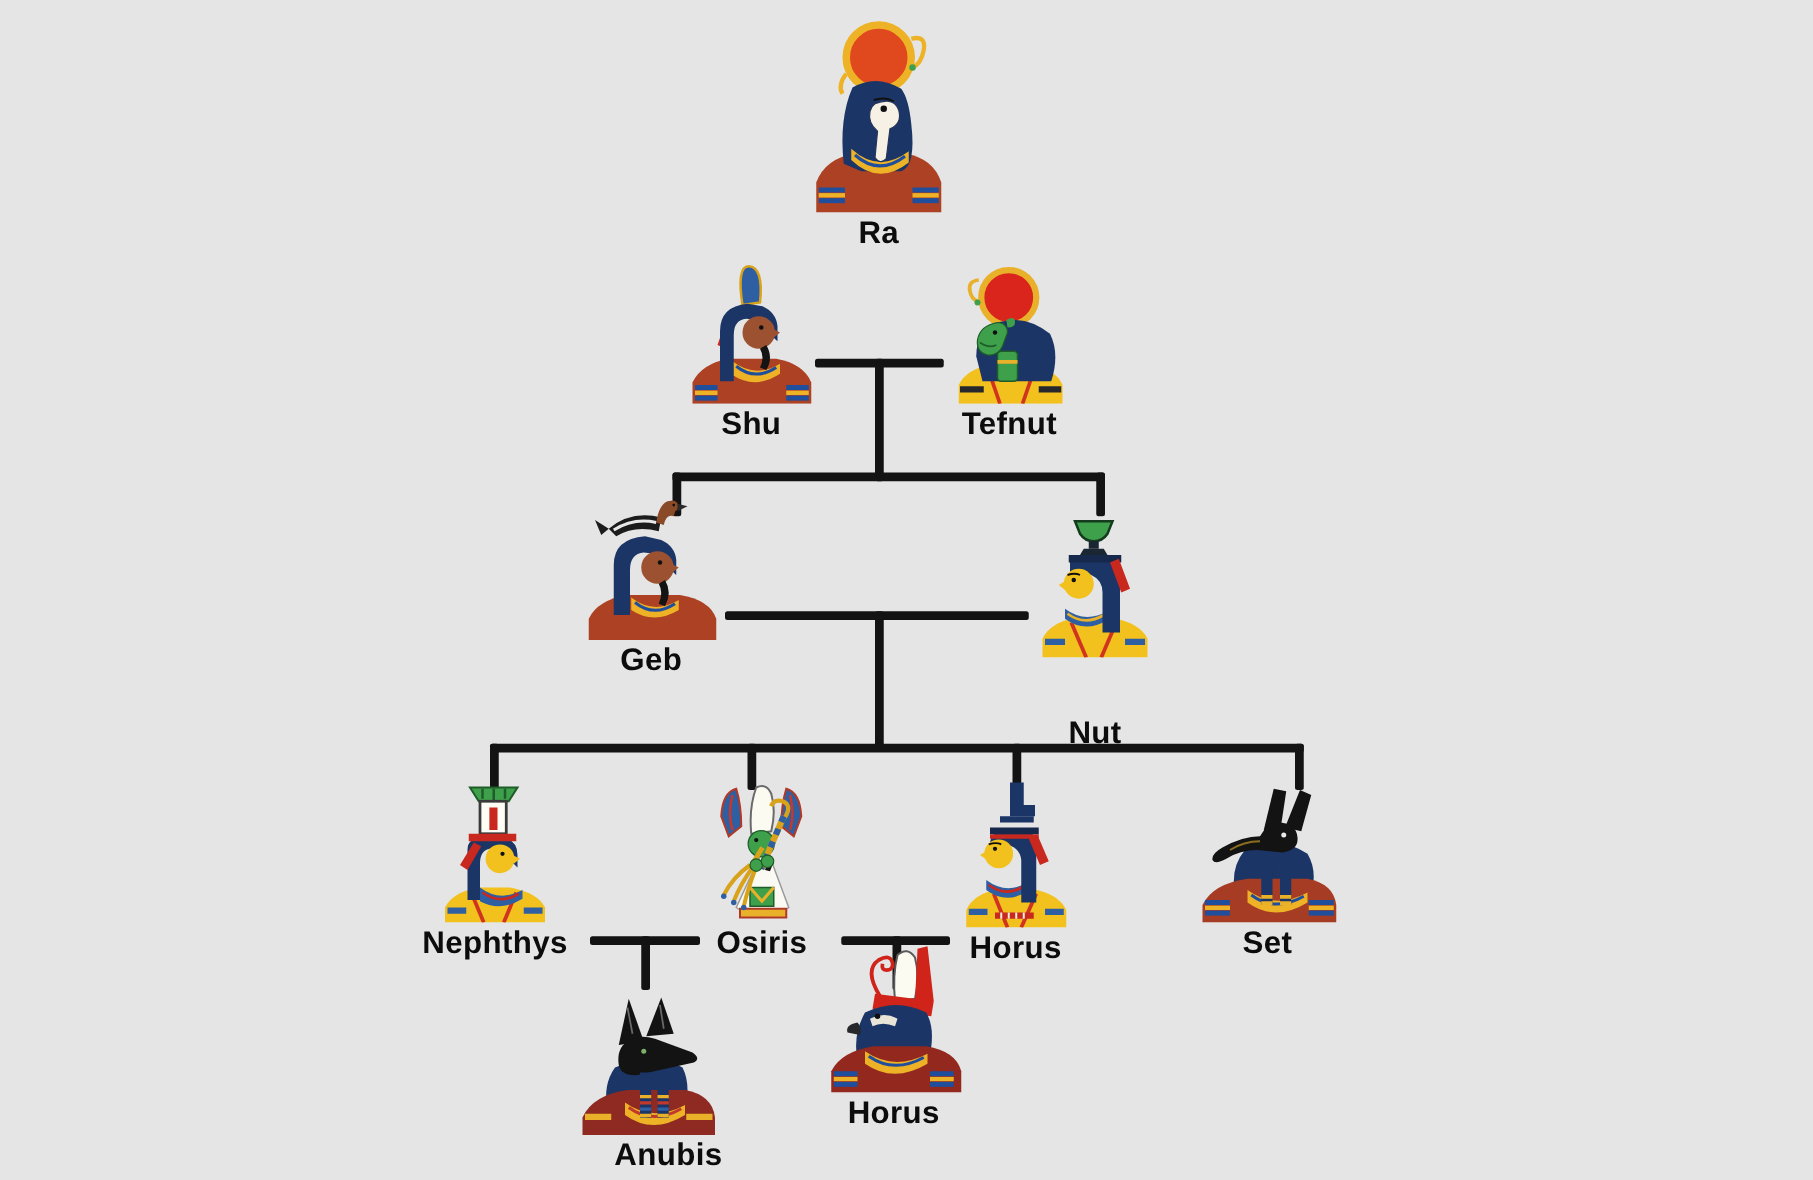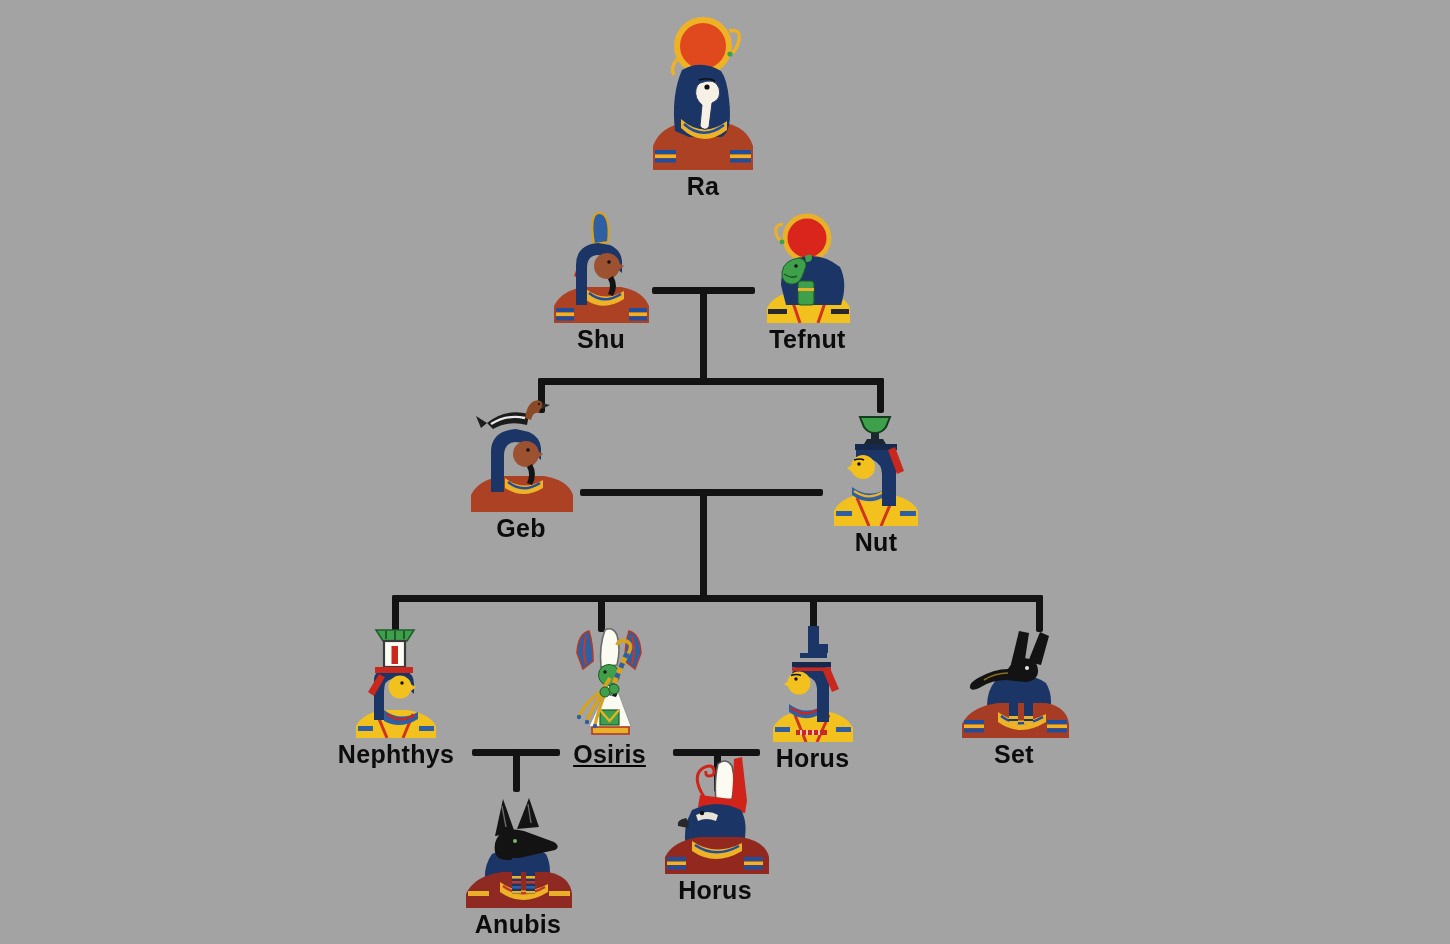--- a/index.html
+++ b/index.html
@@ -1,19 +1,19 @@
 <!DOCTYPE html>
 <html><head>
 <meta charset="utf-8">
 <style>
   html,body{margin:0;padding:0;background:#ffffff;}
   .stage{
     position:relative;
     width:1450px;height:944px;
-    background:#a3a3a3;
+    background:#e5e5e5;
     overflow:hidden;
     font-family:"Liberation Sans",sans-serif;
   }
   .line{position:absolute;background:#131313;border-radius:2px;}
   .node{
     position:absolute;
     display:flex;flex-direction:column;align-items:center;
   }
   .node .figure{line-height:0;}
   .node .label{
@@ -138,21 +138,21 @@
         <circle cx="78" cy="8" r="1.1" fill="#101010"></circle>
         <circle cx="65" cy="58" r="13" fill="#9c5230"></circle>
         <path d="M76,55 l6,3 -5,4 z" fill="#9c5230"></path>
         <circle cx="67" cy="54" r="1.8" fill="#101010"></circle>
         <path d="M71,68 q6,10 0,21 l-5,-2 q4,-9 0,-16 z" fill="#141414"></path>
       </svg>
     </div>
     <div class="label">Geb</div>
   </div>
 
-  <div class="node" style="left:826px;top:414px;width:100px;">
+  <div class="node" style="left:826px;top:414px;width:100px;gap:44px;">
     <div class="figure">
       <svg viewBox="0 0 100 112" width="100" height="112">
         <path d="M34,3 L64,3 L60,13 Q56,19 49,19 Q42,19 38,13 Z" fill="#3fa04b" stroke="#143b1e" stroke-width="2"></path>
         <rect x="45" y="19" width="8" height="6" fill="#1b2633"></rect>
         <path d="M41,25 h16 l3,5 h-22 z" fill="#1b2633"></path>
         <path d="M8,112 L8,97 Q14,84 35,80 L62,80 Q86,84 92,97 L92,112 Z" fill="#f2c11d"></path>
         <path d="M31,84 L43,112" stroke="#d0331f" stroke-width="3"></path>
         <path d="M67,84 L55,112" stroke="#d0331f" stroke-width="3"></path>
         <rect x="10" y="97" width="16" height="5" fill="#2e5fa3"></rect>
         <rect x="74" y="97" width="16" height="5" fill="#2e5fa3"></rect>
@@ -188,21 +188,21 @@
         <rect x="29" y="39" width="38" height="6" fill="#c8281e"></rect>
         <path d="M33,46 l6,3 -11,19 -6,-4 z" fill="#c8281e"></path>
         <circle cx="54" cy="59" r="11.5" fill="#f2c11d"></circle>
         <path d="M64,56 l6,3 -5,4 z" fill="#f2c11d"></path>
         <circle cx="56" cy="55" r="1.7" fill="#101010"></circle>
       </svg>
     </div>
     <div class="label">Nephthys</div>
   </div>
 
-  <div class="node" style="left:552px;top:626px;width:115px;text-decoration:underline;">
+  <div class="node" style="left:552px;top:626px;width:115px;">
     <div class="figure">
       <svg viewBox="0 0 115 112" width="115" height="112">
         <path d="M37,5 Q26,8 25,27 L31,43 L41,35 Q41,18 37,5 Z" fill="#2e5fa3" stroke="#b03a2a" stroke-width="1.6"></path>
         <path d="M34,10 Q30,25 34,38" fill="none" stroke="#c8372a" stroke-width="2"></path>
         <path d="M77,5 Q88,8 89,27 L83,43 L73,35 Q73,18 77,5 Z" fill="#2e5fa3" stroke="#b03a2a" stroke-width="1.6"></path>
         <path d="M80,10 Q84,25 80,38" fill="none" stroke="#c8372a" stroke-width="2"></path>
         <path d="M53,4 Q61,0 65,9 Q69,23 65,39 L49,41 Q47,20 53,4 Z" fill="#fcfbf2" stroke="#6a6a6a" stroke-width="1.6"></path>
         <path d="M57,57 L37,100 Q48,108 58,108 Q70,108 79,100 L63,57 Z" fill="#fbfaf2" stroke="#9a9a9a" stroke-width="1.2"></path>
         <rect x="48" y="84" width="19" height="15" fill="#3fa04b" stroke="#1e5c2a" stroke-width="1.2"></rect>
         <path d="M48,84 L57.5,95 L67,84" fill="none" stroke="#e9b02a" stroke-width="2.4"></path>
@@ -274,21 +274,21 @@
           <rect x="10" y="96.5" width="20" height="3.5" fill="#eeb227"></rect>
           <rect x="10" y="100.5" width="20" height="4" fill="#1f4e9c"></rect>
         <rect x="93" y="92" width="20" height="4" fill="#1f4e9c"></rect>
           <rect x="93" y="96.5" width="20" height="3.5" fill="#eeb227"></rect>
           <rect x="93" y="100.5" width="20" height="4" fill="#1f4e9c"></rect>
       </svg>
     </div>
     <div class="label">Set</div>
   </div>
 
-  <div class="node" style="left:458px;top:796px;width:120px;">
+  <div class="node" style="left:458px;top:796px;width:120px;align-items:flex-end;">
     <div class="figure">
       <svg viewBox="0 0 120 112" width="120" height="112">
         <path d="M37,40 L45,3 L57,37 Z" fill="#131313"></path>
         <path d="M44,10 L48,31" stroke="#6a6a6a" stroke-width="1.4"></path>
         <path d="M59,33 L71,2 L81,31 Z" fill="#131313"></path>
         <path d="M70,8 L73,27" stroke="#6a6a6a" stroke-width="1.4"></path>
         <path d="M34,58 Q24,72 28,92 L40,98 L88,98 Q96,74 88,58 Q70,47 52,51 Z" fill="#1b3566"></path>
         <path d="M44,37 Q35,43 37,56 Q39,65 52,64 L97,54 Q103,51 96,46 L66,35 Q53,31 44,37 Z" fill="#131313"></path>
         <circle cx="57" cy="45" r="2" fill="#7fb069"></circle>
         <path d="M8,112 L8,98 Q16,80 44,76 L90,76 Q112,80 114,98 L114,112 Z" fill="#8e2a21"></path>

